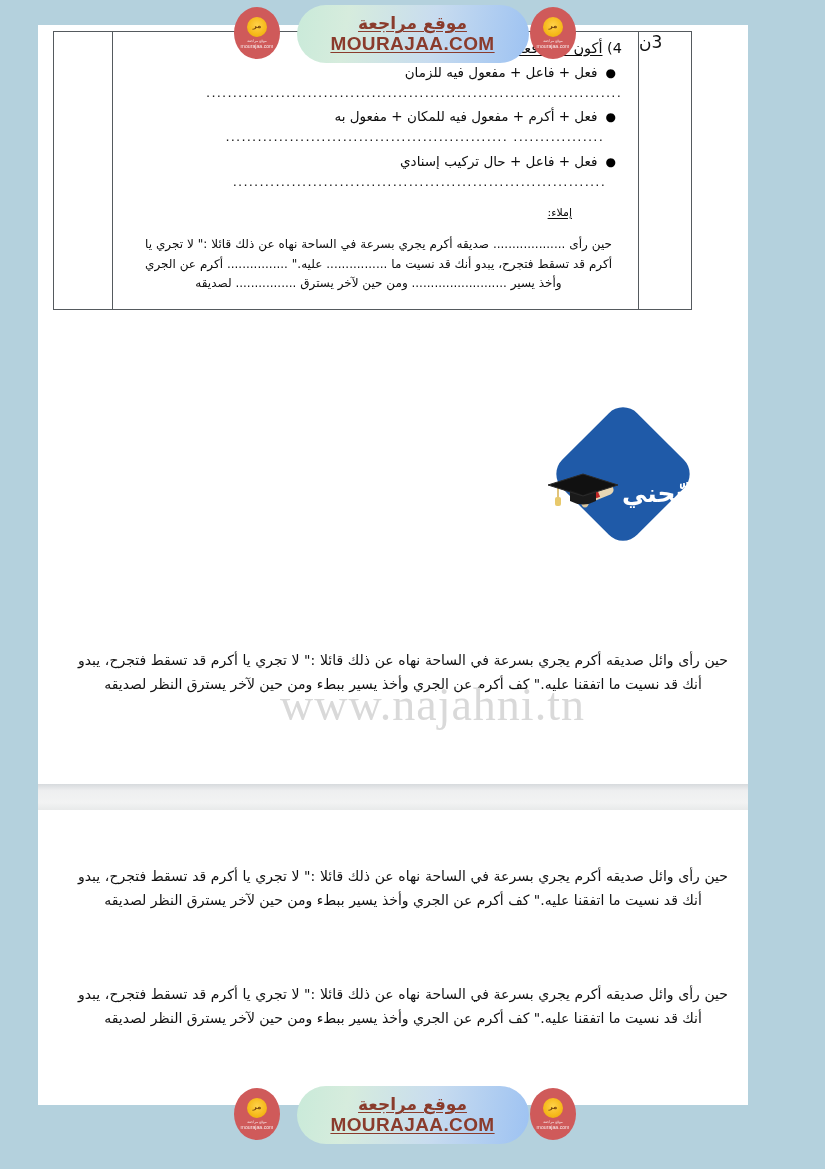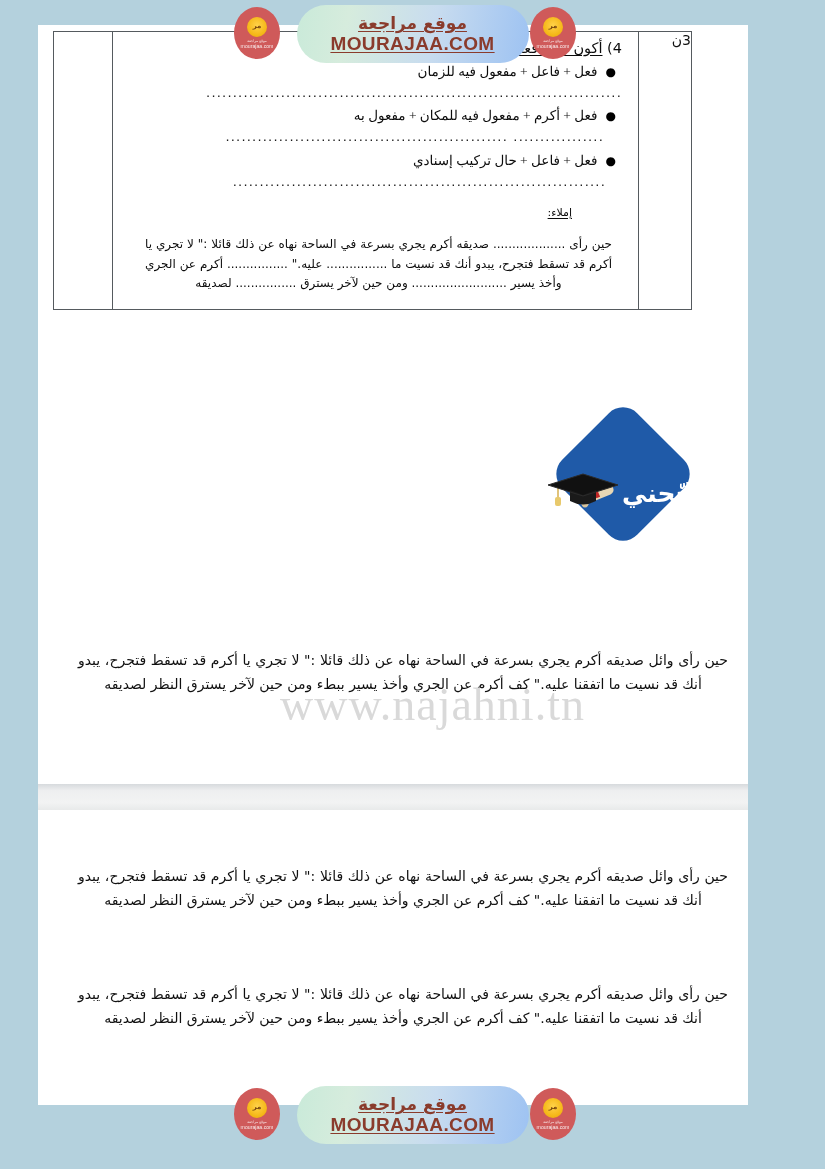--- a/index.html
+++ b/index.html
@@ -137,24 +137,24 @@
   .exercise-table td {
     border: 1px solid #555a5e;
     vertical-align: top;
     padding: 0;
   }
   .col-marks  { width: 52px; }
   .col-body   { width: 525px; }
   .col-spacer { width: 58px; }
 
   .marks-cell {
-    text-align: right;
+    text-align: left;
     vertical-align: middle;
     font-family: "DejaVu Sans", sans-serif;
-    font-size: 14px;
+    font-size: 17px;
     color: #111;
     direction: rtl;
   }
 
   .body-cell {
     direction: rtl;
     text-align: right;
     padding: 6px 16px 16px 16px;
     font-family: "DejaVu Sans", sans-serif;
     color: #0c0c0c;
@@ -182,21 +182,21 @@
     font-size: 13.5px;
     line-height: 1.55;
     padding-right: 6px;
   }
   .struct-bullet {
     font-size: 12px;
     line-height: 1;
     margin-left: 8px;
     color: #000;
   }
-  .struct-text { white-space: nowrap; font-family: Liberation Serif, serif; }
+  .struct-text { white-space: nowrap; }
   .answer-dots {
     font-size: 13px;
     letter-spacing: 1.2px;
     color: #1a1a1a;
     line-height: 1.35;
     margin: 1px 0 5px 0;
     overflow: hidden;
     white-space: nowrap;
     direction: ltr;
     text-align: right;

